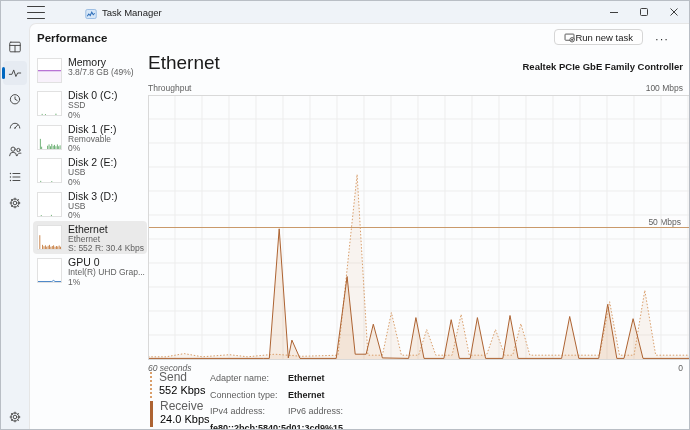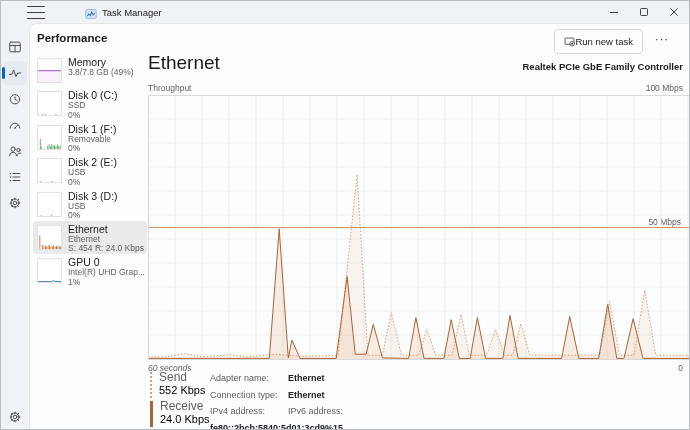--- a/index.html
+++ b/index.html
@@ -20,21 +20,21 @@
   .win-btn{width:30px;height:22px;display:flex;align-items:center;justify-content:center;color:#3f3f3f;}
   
   .rail{position:absolute;left:0;top:22px;bottom:0;width:28px;}
   .rail-btn{position:absolute;left:2px;width:24px;height:24px;border-radius:4px;display:flex;align-items:center;justify-content:center;}
   .rail-btn.selected{background:#e6ebf2;}
   .rail-btn.selected:before{content:"";position:absolute;left:-1px;top:6px;width:2.5px;height:12px;border-radius:2px;background:#0067c0;}
   .rail-btn svg{width:14px;height:14px;stroke:#484848;fill:none;stroke-width:1.1;stroke-linecap:round;stroke-linejoin:round;}
   
   .content{position:absolute;left:28px;top:22px;right:0;bottom:0;background:#fcfdfe;border-top-left-radius:7px;border-top:1px solid #e6e6e6;border-left:1px solid #e6e6e6;}
   .page-title{position:absolute;left:7px;top:8px;font-size:11.5px;font-weight:700;text-align:center;}
-  .run-btn{position:absolute;right:46px;top:5px;height:25px;padding:0 9px;display:flex;align-items:center;background:#fefefe;border:1px solid #d6d6d6;border-radius:4px;font-size:9.5px;color:#1b1b1b;cursor:pointer;}
+  .run-btn{position:absolute;right:46px;top:5px;height:16px;padding:0 9px;display:flex;align-items:center;background:#fefefe;border:1px solid #d6d6d6;border-radius:4px;font-size:9.5px;color:#1b1b1b;cursor:pointer;}
   .run-btn svg{width:11px;height:11px;stroke:#3b3b3b;fill:none;stroke-width:1.2;}
   .more-btn{position:absolute;right:14px;top:5px;width:26px;height:20px;display:flex;align-items:center;justify-content:center;font-size:11px;letter-spacing:1px;color:#1b1b1b;border-radius:4px;cursor:pointer;}
   
   .device-list{position:absolute;left:3px;top:30px;width:114px;}
   .dev-item{height:33.4px;display:flex;gap:6px;padding:2px 2px 2px 4px;border-radius:4px;cursor:pointer;}
   .dev-item.selected{background:#eaeaea;}
   .spark{width:25px;height:25px;border:1px solid #e1e1e1;background:#fff;margin-top:2px;flex:none;}
   .spark svg{display:block;width:100%;height:100%;}
   .dev-text{min-width:0;}
   .dev-title{font-size:10.5px;line-height:12px;color:#1b1b1b;white-space:nowrap;}
@@ -262,21 +262,21 @@
               <rect x="72.2" y="90" width="3.6" height="10" fill="#c0702e"></rect>
               <rect x="78.2" y="87" width="3.6" height="13" fill="#c0702e"></rect>
               <rect x="84.2" y="89" width="3.6" height="11" fill="#c0702e"></rect>
               <rect x="90.2" y="85" width="3.6" height="15" fill="#c0702e"></rect>
               <rect x="96.2" y="90" width="3.6" height="10" fill="#c0702e"></rect>
             </svg>
           </div>
         <div class="dev-text">
             <div class="dev-title">Ethernet</div>
             <div class="dev-sub">Ethernet</div>
-            <div class="dev-sub">S: 454 R: 24.0 Kbps</div>
+            <div class="dev-sub">S: 552 R: 30.4 Kbps</div>
           </div>
       </div>
       <div class="dev-item">
         <div class="spark">
             <svg id="spark-gpu" viewBox="0 0 100 100" preserveAspectRatio="none">
               <polygon points="0,100 0,98 60,98 68,93 74,98 100,98 100,100" fill="rgba(74,134,200,0.10)"></polygon>
               <polyline points="0,98 60,98 68,93 74,98 100,98" fill="none" stroke="#4a86c8" stroke-width="1" vector-effect="non-scaling-stroke"></polyline>
             </svg>
           </div>
         <div class="dev-text">

